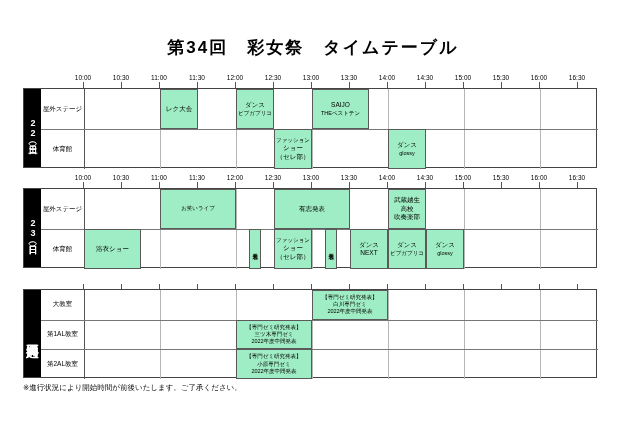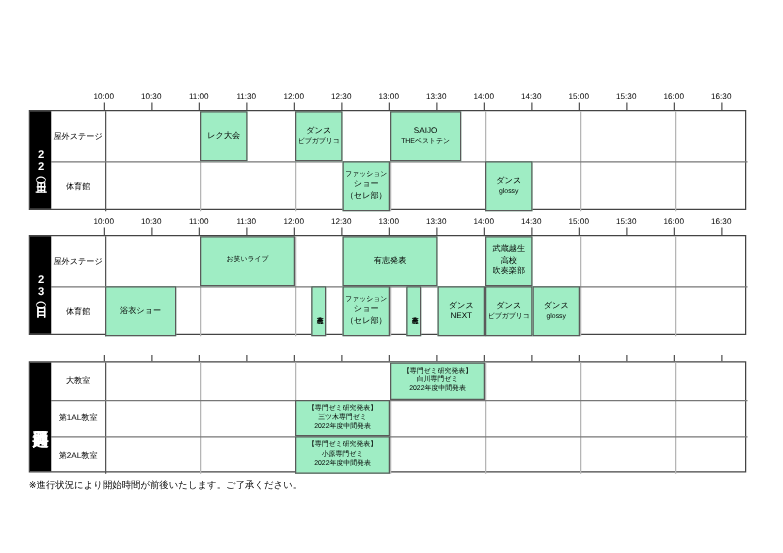--- a/index.html
+++ b/index.html
@@ -26,20 +26,21 @@
                   line-height:1;flex-direction:row;}
   .tick{position:absolute;width:1px;background:#555;}
   .time-label{position:absolute;font-size:6.5px;transform:translateX(-50%);
               white-space:nowrap;}
   .footer{position:absolute;left:23px;top:383px;font-size:7.5px;text-align:right;}
 </style>
 </head>
 <body>
 
 <div class="page">
+  <div class="title">第34回　彩女祭　タイムテーブル</div>
   <div id="sections">
       <div class="section" style="top: 88px; height: 80px;">
         <div class="vgrid dark" style="left: 60px; height: 80px;"></div>
         <div class="vgrid" style="left: 136px; height: 80px;"></div>
         <div class="vgrid" style="left: 212px; height: 80px;"></div>
         <div class="vgrid" style="left: 288px; height: 80px;"></div>
         <div class="vgrid" style="left: 364px; height: 80px;"></div>
         <div class="vgrid" style="left: 440px; height: 80px;"></div>
         <div class="vgrid" style="left: 516px; height: 80px;"></div>
         <div class="daybar" style="background: rgb(0, 0, 0);">

